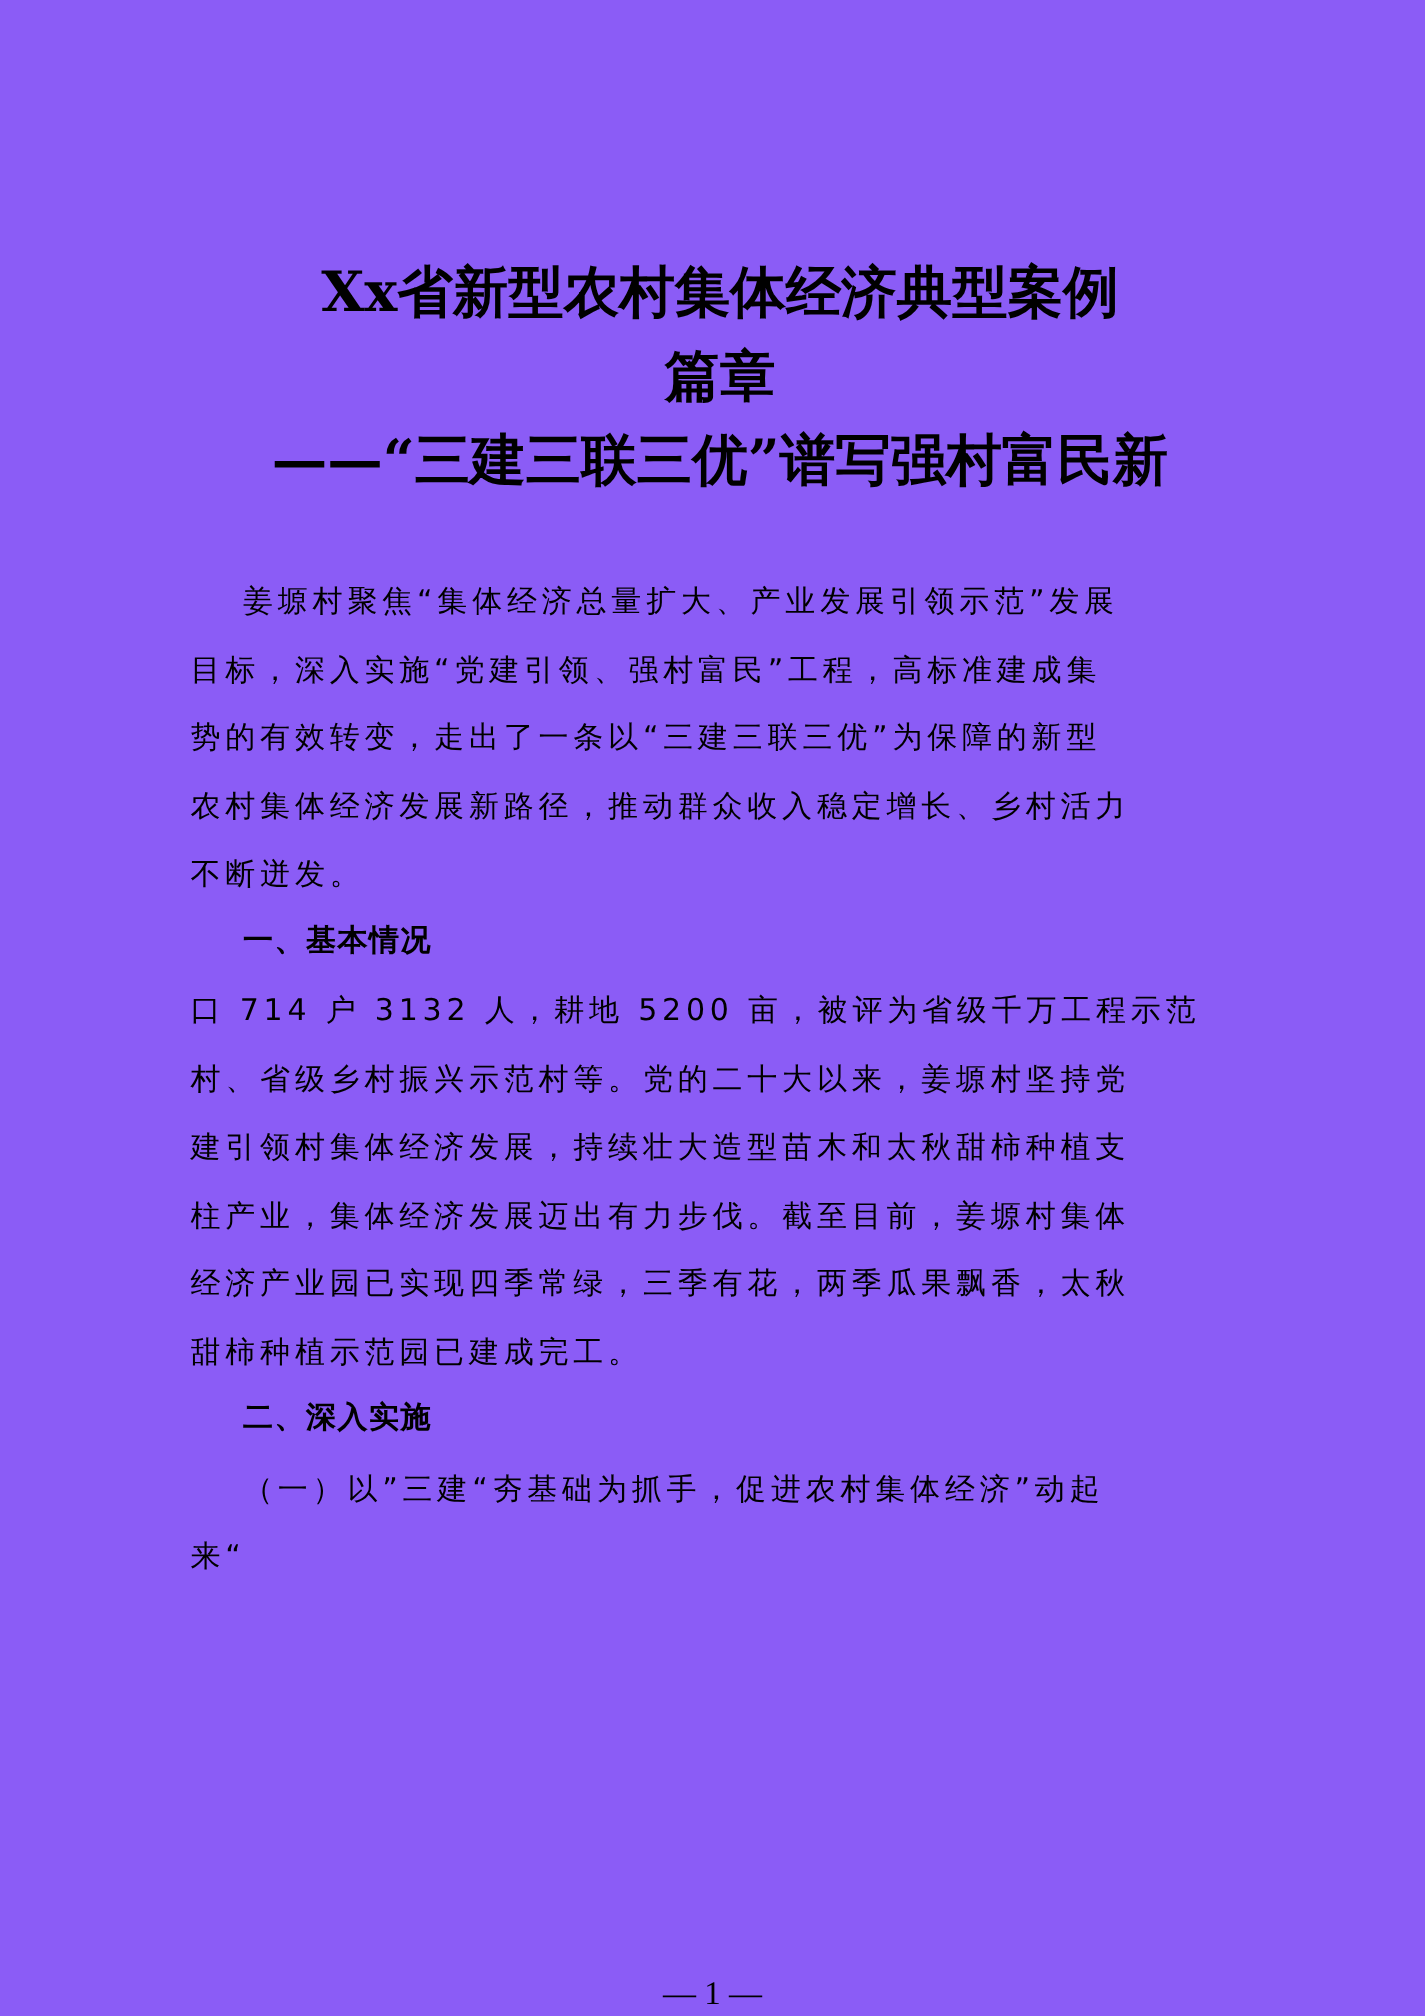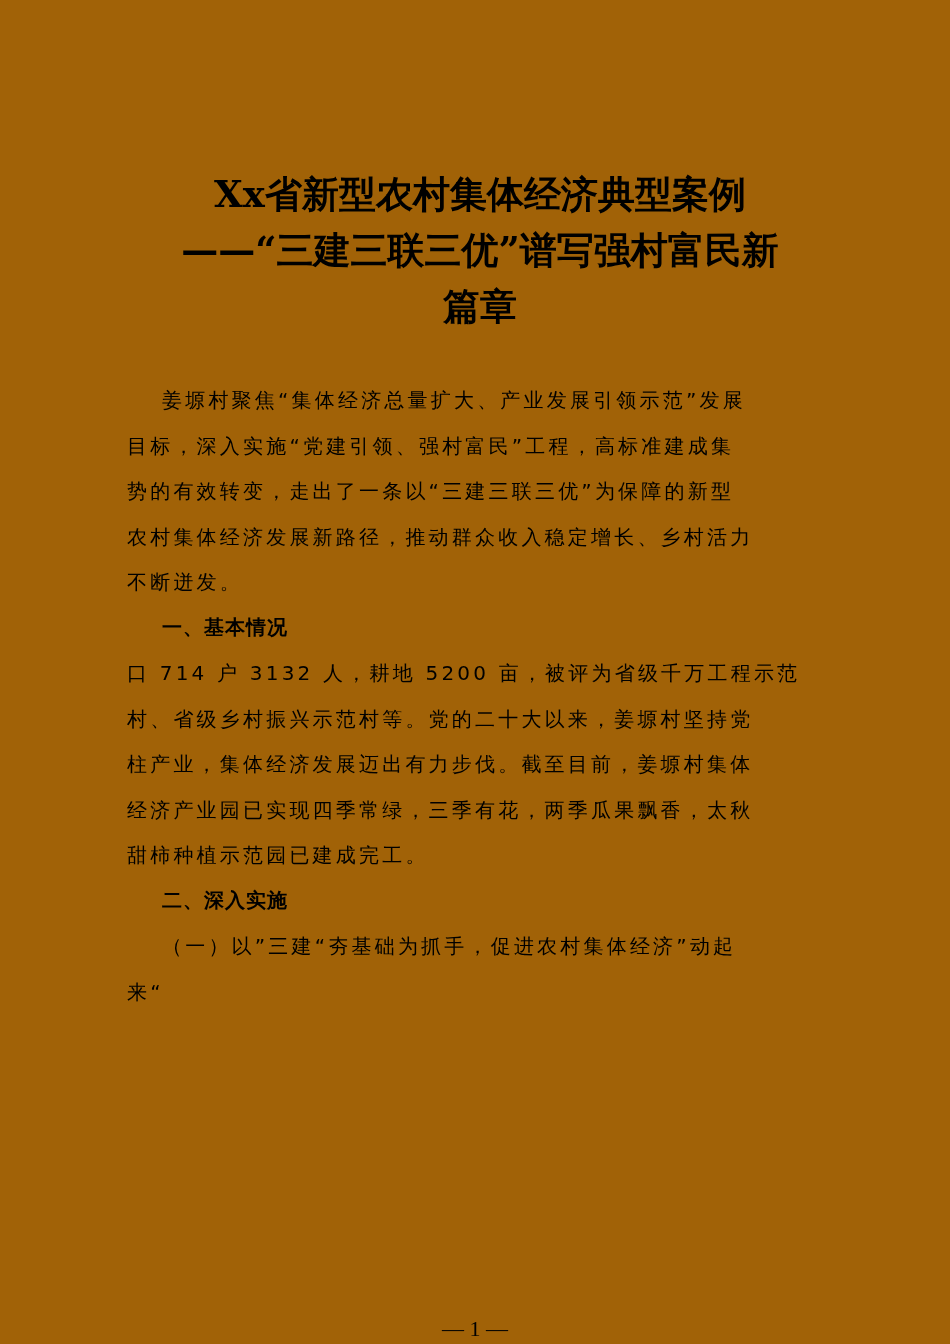--- a/index.html
+++ b/index.html
@@ -13,21 +13,21 @@
       position: relative;
       overflow: hidden;
       color: #000000;
       font-family: "DejaVu Serif", "Liberation Serif", serif;
     }
     .page {
       position: absolute;
       left: 0; top: 0;
       width: 950px;
       height: 1344px;
-      background: #a16207;
+      background: #8b5cf6;
     }
     .title {
       position: absolute;
       left: 120px;
       top: 166px;
       width: 720px;
       text-align: center;
       font-family: "DejaVu Serif", "Liberation Serif", serif;
       font-weight: bold;
       font-size: 37px;
@@ -66,38 +66,39 @@
       line-height: 26px;
     }
   </style>
 </head>
 <body>
 
 <div class="page">
 
   <div class="title">
     <div>Xx省新型农村集体经济典型案例</div>
+    <div>篇章</div>
     <div>——“三建三联三优”谱写强村富民新</div>
-    <div>篇章</div>
   </div>
 
   <div class="body">
     <div>
       <div class="line indent">姜塬村聚焦“集体经济总量扩大、产业发展引领示范”发展</div>
       <div class="line">目标，深入实施“党建引领、强村富民”工程，高标准建成集</div>
       <div class="line">势的有效转变，走出了一条以“三建三联三优”为保障的新型</div>
       <div class="line">农村集体经济发展新路径，推动群众收入稳定增长、乡村活力</div>
       <div class="line">不断迸发。</div>
     </div>
 
     <div class="line indent heading">一、基本情况</div>
 
     <div>
       <div class="line">口 714 户 3132 人，耕地 5200 亩，被评为省级千万工程示范</div>
       <div class="line">村、省级乡村振兴示范村等。党的二十大以来，姜塬村坚持党</div>
+      <div class="line">建引领村集体经济发展，持续壮大造型苗木和太秋甜柿种植支</div>
       <div class="line">柱产业，集体经济发展迈出有力步伐。截至目前，姜塬村集体</div>
       <div class="line">经济产业园已实现四季常绿，三季有花，两季瓜果飘香，太秋</div>
       <div class="line">甜柿种植示范园已建成完工。</div>
     </div>
 
     <div class="line indent heading">二、深入实施</div>
 
     <div>
       <div class="line indent">（一）以”三建“夯基础为抓手，促进农村集体经济”动起</div>
       <div class="line">来“</div>

